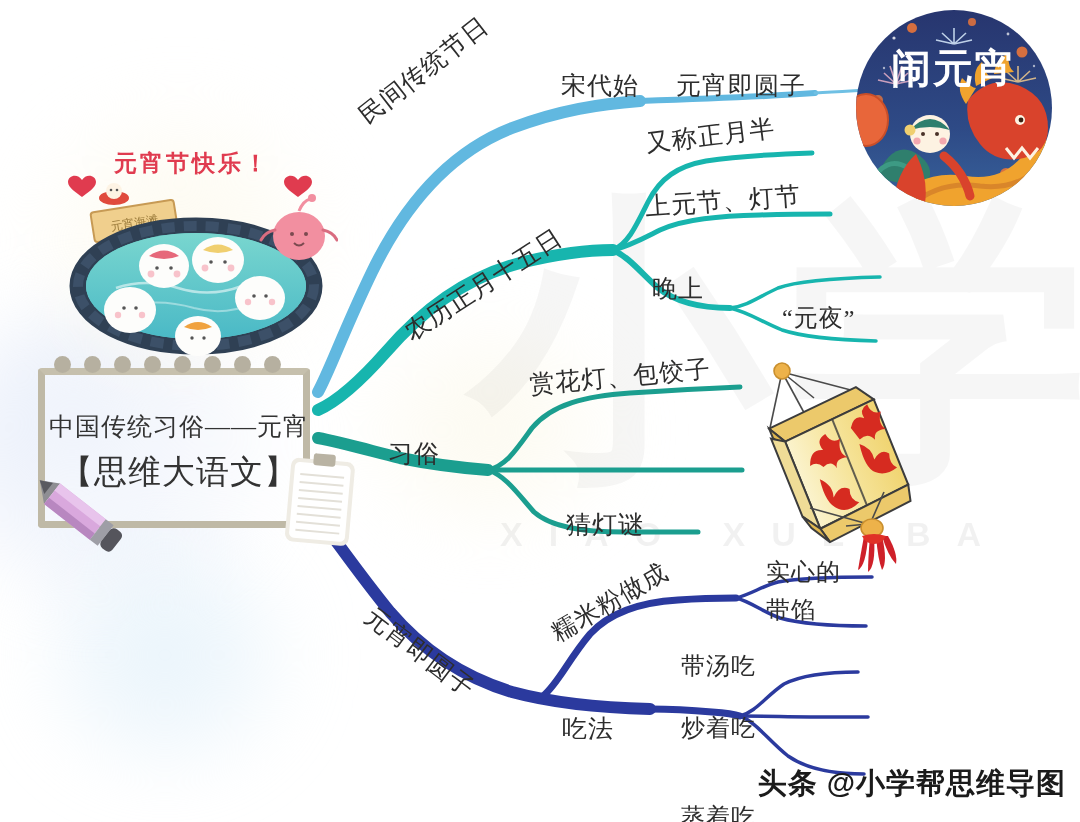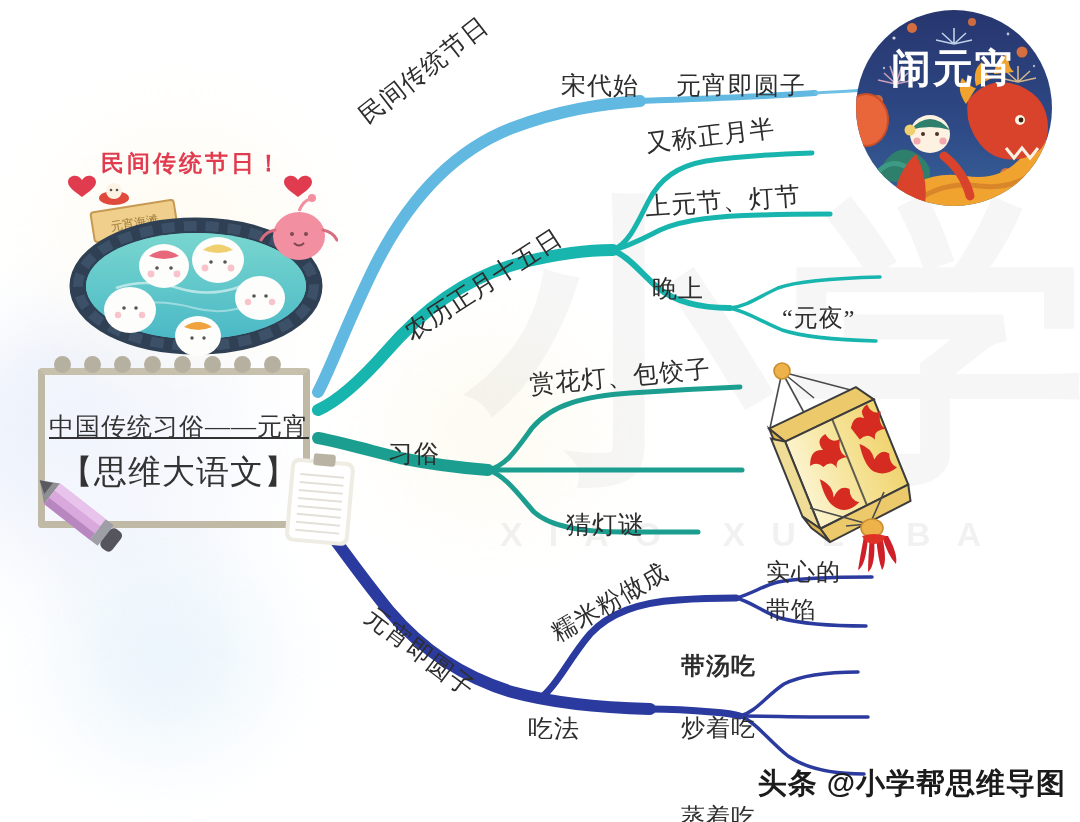--- a/index.html
+++ b/index.html
@@ -90,21 +90,21 @@
   .clip-dot { width: 17px; height: 17px; border-radius: 50%; background: #b6b0a0; }
   .center-text {
     position: absolute;
     left: 24px; top: 408px;
     width: 310px;
     text-align: center;
     color: #333;
     line-height: 1.55;
     user-select: none;
   }
-  .center-title { font-size: 25px; letter-spacing: 1px; text-decoration: underline; }
+  .center-title { font-size: 25px; letter-spacing: 1px; }
   .center-sub   { font-size: 33px; letter-spacing: 1px; }
 
   
   .illus { position: absolute; }
 
   
   #illus-pond { left: 46px; top: 148px; width: 292px; height: 212px; }
   .pond-title {
     position: absolute; left: 0; top: 0; width: 292px;
     text-align: center;
@@ -223,22 +223,22 @@
   <div class="node lv3" style="left:782px; top:302px;">“元夜”</div>
 
   <div class="node lv1" style="left:388px; top:437px;">习俗</div>
   <div class="node lv2" style="left:528px; top:368px; transform:rotate(-5deg); transform-origin:left top;">赏花灯、包饺子</div>
   <div class="node lv2" style="left:566px; top:508px;">猜灯谜</div>
 
   <div class="node lv1" style="left:378px; top:600px; transform:rotate(37deg); transform-origin:left top;">元宵即圆子</div>
   <div class="node lv2" style="left:545px; top:620px; transform:rotate(-30deg); transform-origin:left top;">糯米粉做成</div>
   <div class="node lv3" style="left:766px; top:556px;">实心的</div>
   <div class="node lv3" style="left:766px; top:594px;">带馅</div>
-  <div class="node lv2" style="left:528px; top:712px;">吃法</div>
-  <div class="node lv3" style="left:681px; top:650px;font-weight:bold;">带汤吃</div>
+  <div class="node lv2" style="left:562px; top:712px;">吃法</div>
+  <div class="node lv3" style="left:681px; top:650px;">带汤吃</div>
   <div class="node lv3" style="left:681px; top:712px;">炒着吃</div>
   <div class="node lv3" style="left:681px; top:801px;">蒸着吃</div>
 
   <div class="illus" id="illus-pond">
     <svg width="292" height="212" viewBox="0 0 292 212">
 
       <path d="M36,32 c-4,-7 -14,-5 -14,2 c0,6 9,11 14,15 c5,-4 14,-9 14,-15 c0,-7 -10,-9 -14,-2z" fill="#e03b4f"></path>
       <path d="M252,32 c-4,-7 -14,-5 -14,2 c0,6 9,11 14,15 c5,-4 14,-9 14,-15 c0,-7 -10,-9 -14,-2z" fill="#e03b4f"></path>
 
       <rect x="58" y="68" width="6" height="48" fill="#c79a54"></rect>
@@ -307,21 +307,21 @@
         <ellipse cx="253" cy="88" rx="26" ry="24" fill="#f28fa0"></ellipse>
         <path d="M253,63 q4,-10 11,-12" stroke="#f28fa0" stroke-width="3" fill="none"></path>
         <circle cx="266" cy="50" r="4" fill="#f28fa0"></circle>
         <circle cx="246" cy="86" r="2" fill="#7b4a50"></circle>
           <circle cx="260" cy="86" r="2" fill="#7b4a50"></circle>
         <path d="M248,95 q5,5 10,0" stroke="#7b4a50" stroke-width="2" fill="none"></path>
         <path d="M229,82 q-10,2 -14,10" stroke="#d96d80" stroke-width="3" fill="none" stroke-linecap="round"></path>
         <path d="M277,82 q10,2 14,10" stroke="#d96d80" stroke-width="3" fill="none" stroke-linecap="round"></path>
       </g>
     </svg>
-    <div class="pond-title">民间传统节日！</div>
+    <div class="pond-title">元宵节快乐！</div>
   </div>
 
   <div class="illus" id="illus-circle">
     <svg width="212" height="200" viewBox="0 0 212 200">
       <defs>
         <clipPath id="circClip">
             <circle cx="106" cy="100" r="98"></circle>
           </clipPath>
         <linearGradient id="nightSky" x1="0" y1="0" x2="0" y2="1">
           <stop offset="0" stop-color="#27356e"></stop>

